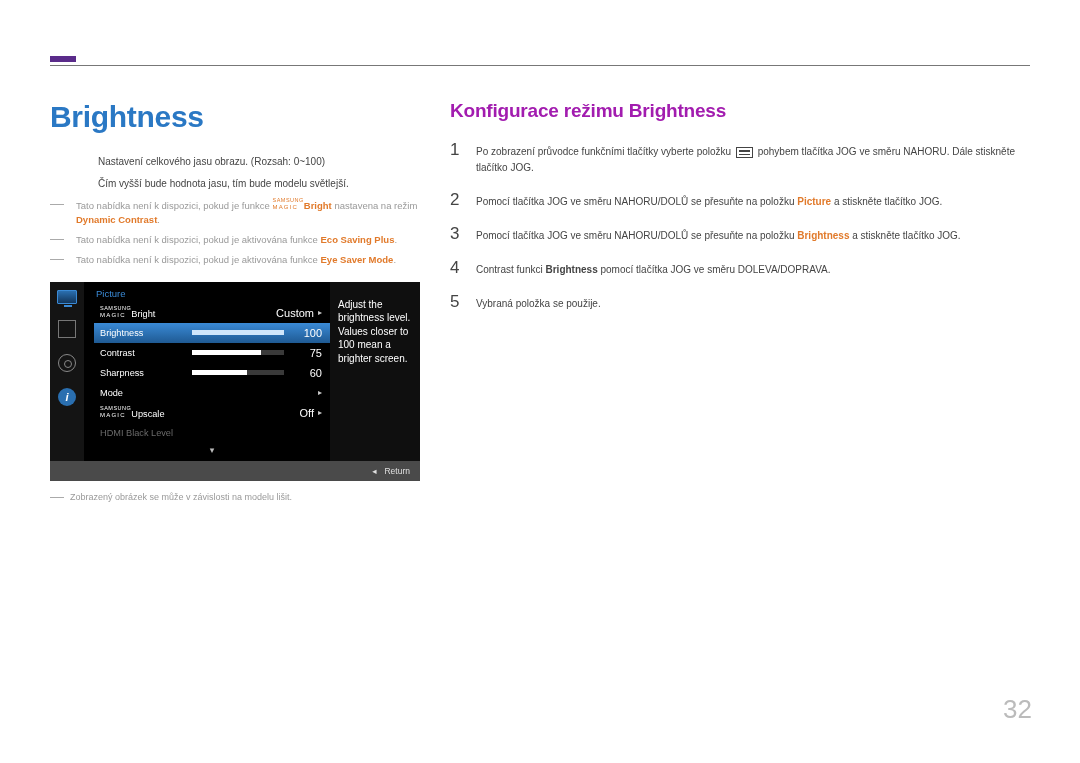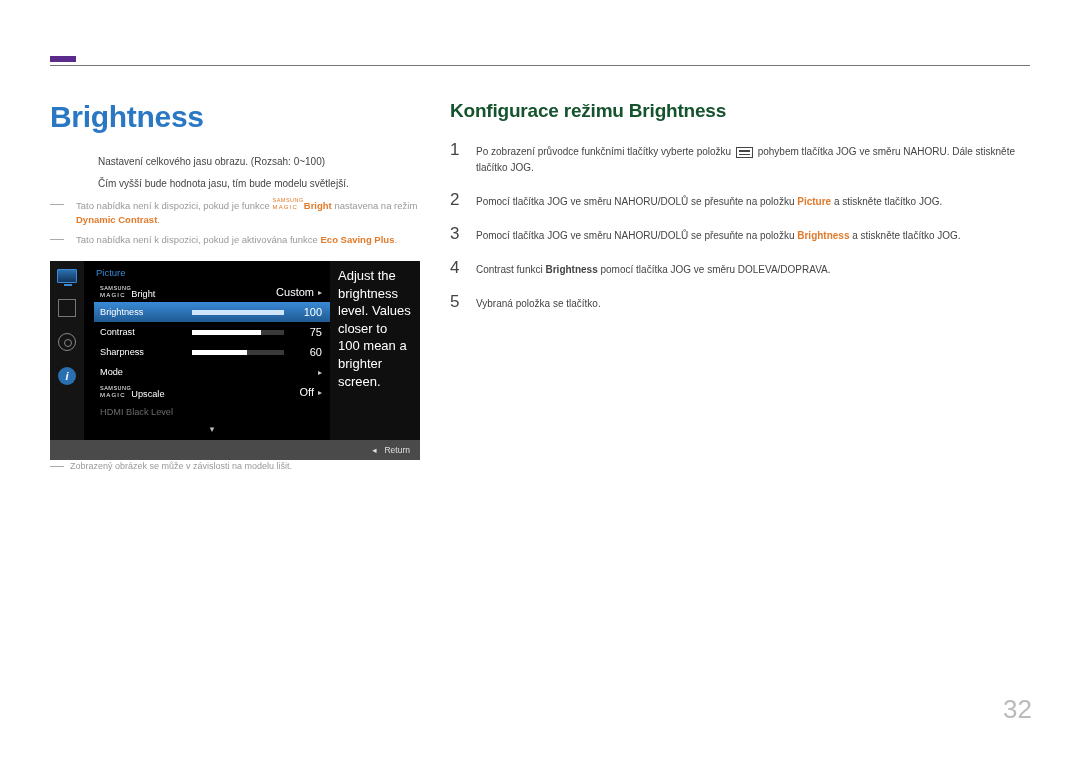--- a/index.html
+++ b/index.html
@@ -33,21 +33,21 @@
     width: 580px;
   }
   .h-title {
     color: #2a78c4;
     font-size: 30px;
     font-weight: 600;
     margin-bottom: 20px;
     letter-spacing: -0.3px;
   }
   .h-sub {
-    color: #14532d;
+    color: #a21caf;
     font-size: 19px;
     font-weight: 600;
     margin-bottom: 18px;
     letter-spacing: -0.2px;
   }
   .p-body {
     color: #444;
     font-size: 10px;
     line-height: 1.6;
     margin-bottom: 6px;
@@ -120,35 +120,35 @@
   .magic-label .top { display:block; font-size:5.5px; letter-spacing:0.5px; }
   .osd-slider {
     flex:1; height:5px; background:#3a3a3a; position:relative; margin-right:10px;
   }
   .osd-slider-fill { position:absolute; left:0; top:0; bottom:0; background:#fff; }
   .osd-slider.sel .osd-slider-fill { background:#cfe6fb; }
   .osd-val { width:28px; text-align:right; font-size:11px; }
   .osd-arrow { color:#ccc; font-size:8px; margin-left:4px; }
   .osd-tip {
     width: 90px;
-    padding: 6px 8px;
-    font-size: 13px;
+    padding: 16px 8px;
+    font-size: 10px;
     line-height: 1.35;
     background:#0f0f0f;
   }
   .osd-down-ar {
     text-align:center; color:#bbb; font-size:9px; margin-top:2px;
   }
   .osd-footer {
     background:#4a4a4a; height:20px;
     display:flex; justify-content:flex-end; align-items:center;
     padding-right:10px; gap:8px;
     font-size:8.5px; color:#e0e0e0;
   }
-  .caption-row { display:flex; gap:6px; margin-top: 0; align-items:flex-start; }
+  .caption-row { display:flex; gap:6px; margin-top: 10px; align-items:flex-start; }
   
   .step-row { display:flex; gap:16px; margin-bottom: 14px; }
   .step-num { font-size: 17px; color:#444; font-weight:300; width:10px; flex-shrink:0; padding-top:0px; }
   .step-text { font-size: 10px; line-height:1.6; color:#444; padding-top:4px; }
   .icon-menu {
     display:inline-block; vertical-align:middle;
     width: 17px; height: 11px; border: 1.2px solid #444;
     position:relative; margin: 0 2px;
   }
   .icon-menu::before, .icon-menu::after {
@@ -179,20 +179,26 @@
     </div>
   </div>
 
   <div class="dash-row">
     <span class="long-dash"></span>
     <div class="dash-text">
       <span>Tato nabídka není k dispozici, pokud je aktivována funkce </span><span class="orange">Eco Saving Plus</span><span>.</span>
     </div>
   </div>
 
+  <div class="dash-row">
+    <span class="long-dash"></span>
+    <div class="dash-text">
+      <span>Tato nabídka není k dispozici, pokud je aktivována funkce </span><span class="orange">Eye Saver Mode</span><span>.</span>
+    </div>
+  </div>
 
   <div class="osd">
     <div class="osd-body">
       <div class="osd-sidebar">
         <div class="ico-monitor"></div>
         <div class="ico-square"></div>
         <div class="ico-gear"></div>
         <div class="ico-info">i</div>
       </div>
       <div class="osd-main">
@@ -280,17 +286,17 @@
     </div>
   </div>
   <div class="step-row">
     <div class="step-num">4</div>
     <div class="step-text">
       <span>Contrast funkci </span><b>Brightness</b><span> pomocí tlačítka JOG ve směru DOLEVA/DOPRAVA.</span>
     </div>
   </div>
   <div class="step-row">
     <div class="step-num">5</div>
-    <div class="step-text">Vybraná položka se tlačítko.</div>
+    <div class="step-text">Vybraná položka se použije.</div>
   </div>
 </div>
 
 <div class="page-num">32</div>
 
 </body></html>

